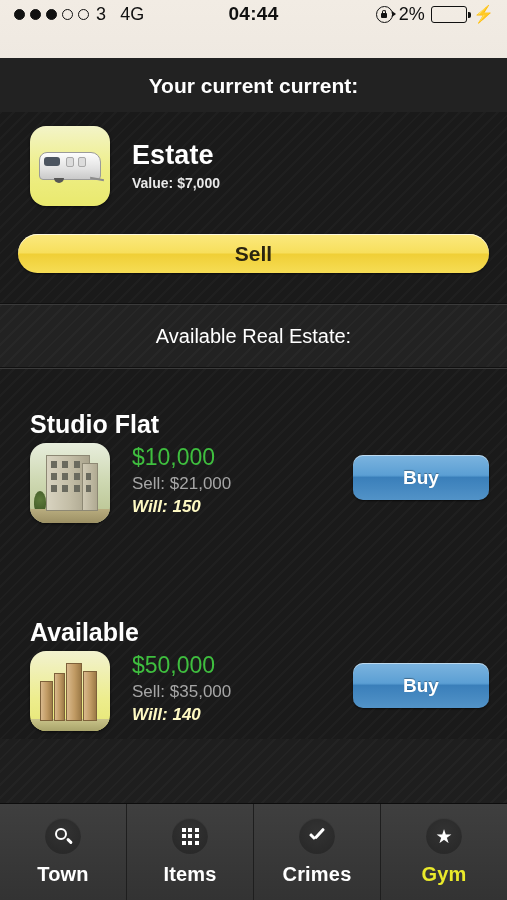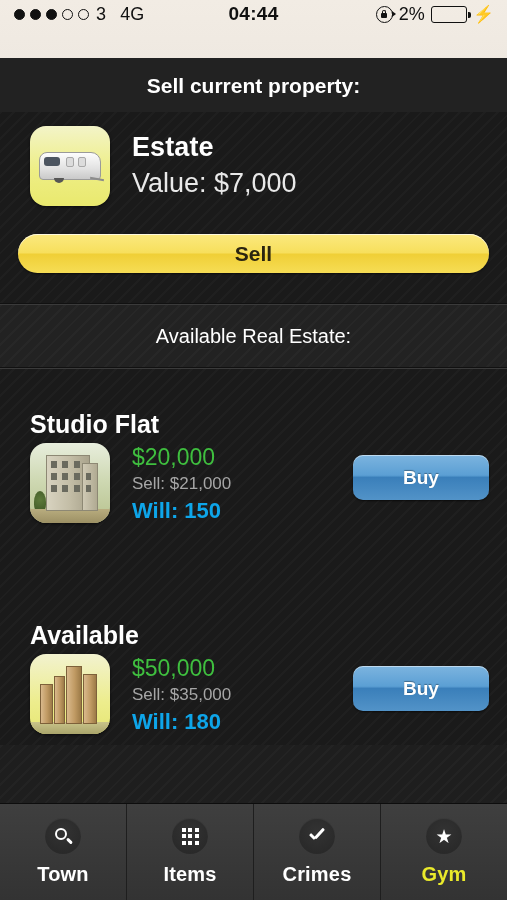--- a/index.html
+++ b/index.html
@@ -89,41 +89,41 @@
   
   .ap-ground{ position:absolute; left:0; bottom:0; width:100%; height:12px; background:linear-gradient(180deg,#c9c48a,#a9a46b); }
   .ap-t { position:absolute; bottom:10px; background:linear-gradient(90deg,#d9b98c 0%,#c09a63 55%,#9c7a47 100%); border:1px solid #7d613a; }
   .ap-t1{ left:10px; width:13px; height:40px; }
   .ap-t2{ left:24px; width:11px; height:48px; }
   .ap-t3{ left:36px; width:16px; height:58px; }
   .ap-t4{ left:53px; width:14px; height:50px; }
 
   .prop-text { margin-left:22px; }
   .prop-name { color:#fff; font-size:27px; font-weight:700; letter-spacing:.1px; line-height:1.1; }
-  .prop-value{ color:#e9e9e9; font-size:27px; font-weight:400; margin-top:5px; }
+  .prop-value{ color:#e9e9e9; font-size:14px; font-weight:700; margin-top:5px; }
 
   
   .sell-wrap { padding:28px 18px 30px; position:relative; z-index:2; }
   .sell-btn {
     display:block; width:100%; height:39px; border:none; cursor:pointer;
     border-radius:26px;
     background:linear-gradient(180deg,#fbe97f 0%,#f7df5c 48%,#f0cf36 52%,#f6dd55 100%);
     box-shadow:inset 0 1px 0 rgba(255,255,255,.75), 0 1px 2px rgba(0,0,0,.55);
     color:#2a2410; font-size:21px; font-weight:700;
     font-family:"Liberation Sans", sans-serif;
   }
 
   
   .listing { position:relative; z-index:2; padding:18px 0 8px; }
   .listing-name { color:#fff; font-size:25px; font-weight:700; padding:0 0 4px 30px;margin-top:23px; }
   .listing-body { display:flex; align-items:flex-start; padding:0 18px 0 30px; }
   .listing-info { margin-left:22px; flex:1 1 auto; }
   .price { color:#3fbf3f; font-size:23px; font-weight:400; line-height:1.25; }
   .sellprice { color:#a6a6a6; font-size:17px; font-weight:400; line-height:1.45; }
-  .will { color:#0ea5e9; font-size:22px; font-weight:700; line-height:1.35; }
+  .will { color:#fef9c3; font-size:17px; font-weight:700; line-height:1.35;font-style:italic; }
   .buy-wrap { flex:0 0 auto; padding-top:12px; }
   .buy-btn {
     width:136px; height:45px; border:none; cursor:pointer; border-radius:10px;
     background:linear-gradient(180deg,#7cb4df 0%,#5b9fd4 45%,#3a7fba 50%,#5293c8 100%);
     box-shadow:inset 0 1px 0 rgba(255,255,255,.5), 0 1px 2px rgba(0,0,0,.6);
     color:#fff; font-size:19px; font-weight:700; text-shadow:0 -1px 1px rgba(0,0,0,.35);
     font-family:"Liberation Sans", sans-serif;
   }
   .gap { height:46px; }
 
@@ -187,21 +187,21 @@
         <span class="battery"></span>
         <span class="bolt">⚡</span>
       </div>
     </div>
   </div>
 
   <div class="content">
     <div class="stripes"></div>
 
     <div class="panel dark2 hair-bottom">
-      <div class="section-title">Sell current property:</div>
+      <div class="section-title">Your current current:</div>
       <div class="panel deep">
         <div class="stripes"></div>
         <div class="current-card">
           <div class="prop-row">
             <div class="thumb caravan">
               <span class="cv-body"></span>
                 <span class="cv-win1"></span>
                 <span class="cv-win2"></span>
               <span class="cv-win3"></span>
                 <span class="cv-wheel"></span>
@@ -241,21 +241,21 @@
             <span class="sf-win" style="left:21px;top:30px;width:6px;height:7px;"></span>
             <span class="sf-win" style="left:32px;top:30px;width:6px;height:7px;"></span>
             <span class="sf-win" style="left:44px;top:30px;width:6px;height:7px;"></span>
             <span class="sf-win" style="left:21px;top:42px;width:6px;height:7px;"></span>
             <span class="sf-win" style="left:32px;top:42px;width:6px;height:7px;"></span>
             <span class="sf-win" style="left:44px;top:42px;width:6px;height:7px;"></span>
             <span class="sf-win" style="left:56px;top:30px;width:5px;height:7px;"></span>
             <span class="sf-win" style="left:56px;top:42px;width:5px;height:7px;"></span>
           </div>
           <div class="listing-info">
-            <div class="price">$20,000</div>
+            <div class="price">$10,000</div>
             <div class="sellprice">Sell: $21,000</div>
             <div class="will">Will: 150</div>
           </div>
           <div class="buy-wrap">
             <button class="buy-btn">Buy</button>
           </div>
         </div>
       </div>
 
       <div class="gap"></div>
@@ -266,21 +266,21 @@
           <div class="thumb apart">
             <span class="ap-ground"></span>
             <span class="ap-t ap-t1"></span>
               <span class="ap-t ap-t2"></span>
             <span class="ap-t ap-t3"></span>
               <span class="ap-t ap-t4"></span>
           </div>
           <div class="listing-info">
             <div class="price">$50,000</div>
             <div class="sellprice">Sell: $35,000</div>
-            <div class="will">Will: 180</div>
+            <div class="will">Will: 140</div>
           </div>
           <div class="buy-wrap">
             <button class="buy-btn">Buy</button>
           </div>
         </div>
       </div>
     </div>
   </div>
 
   <div class="tabbar">

